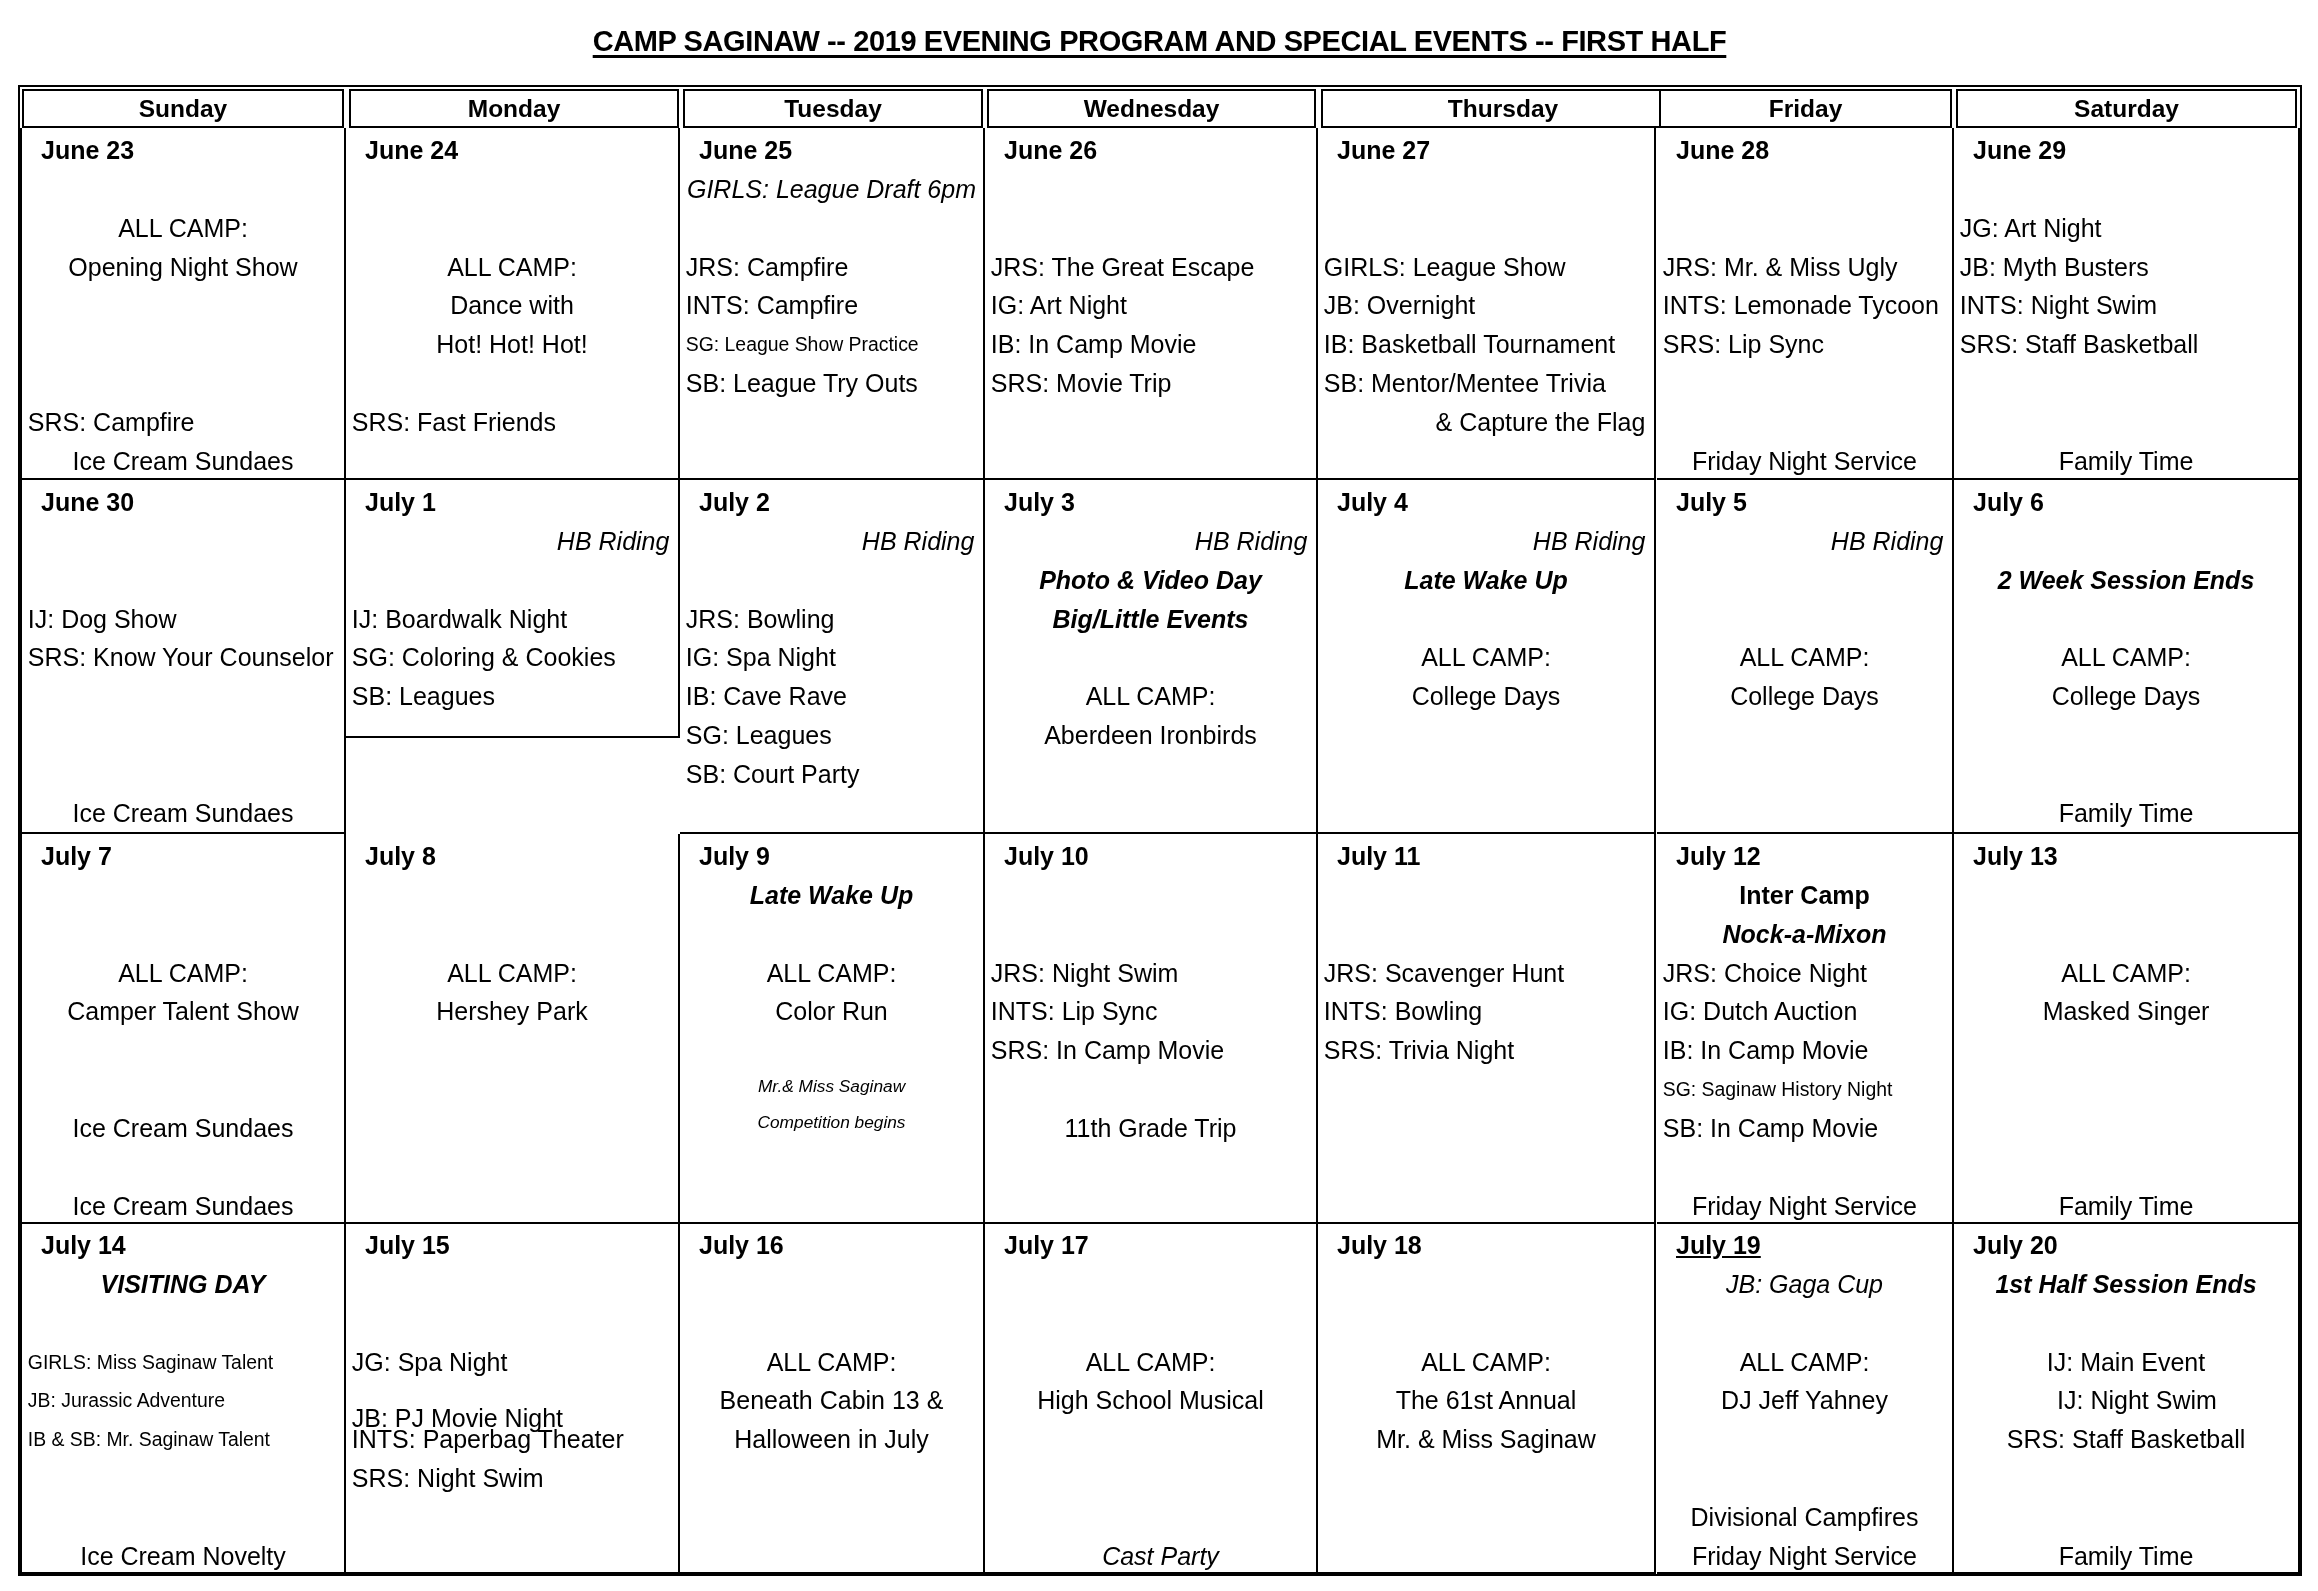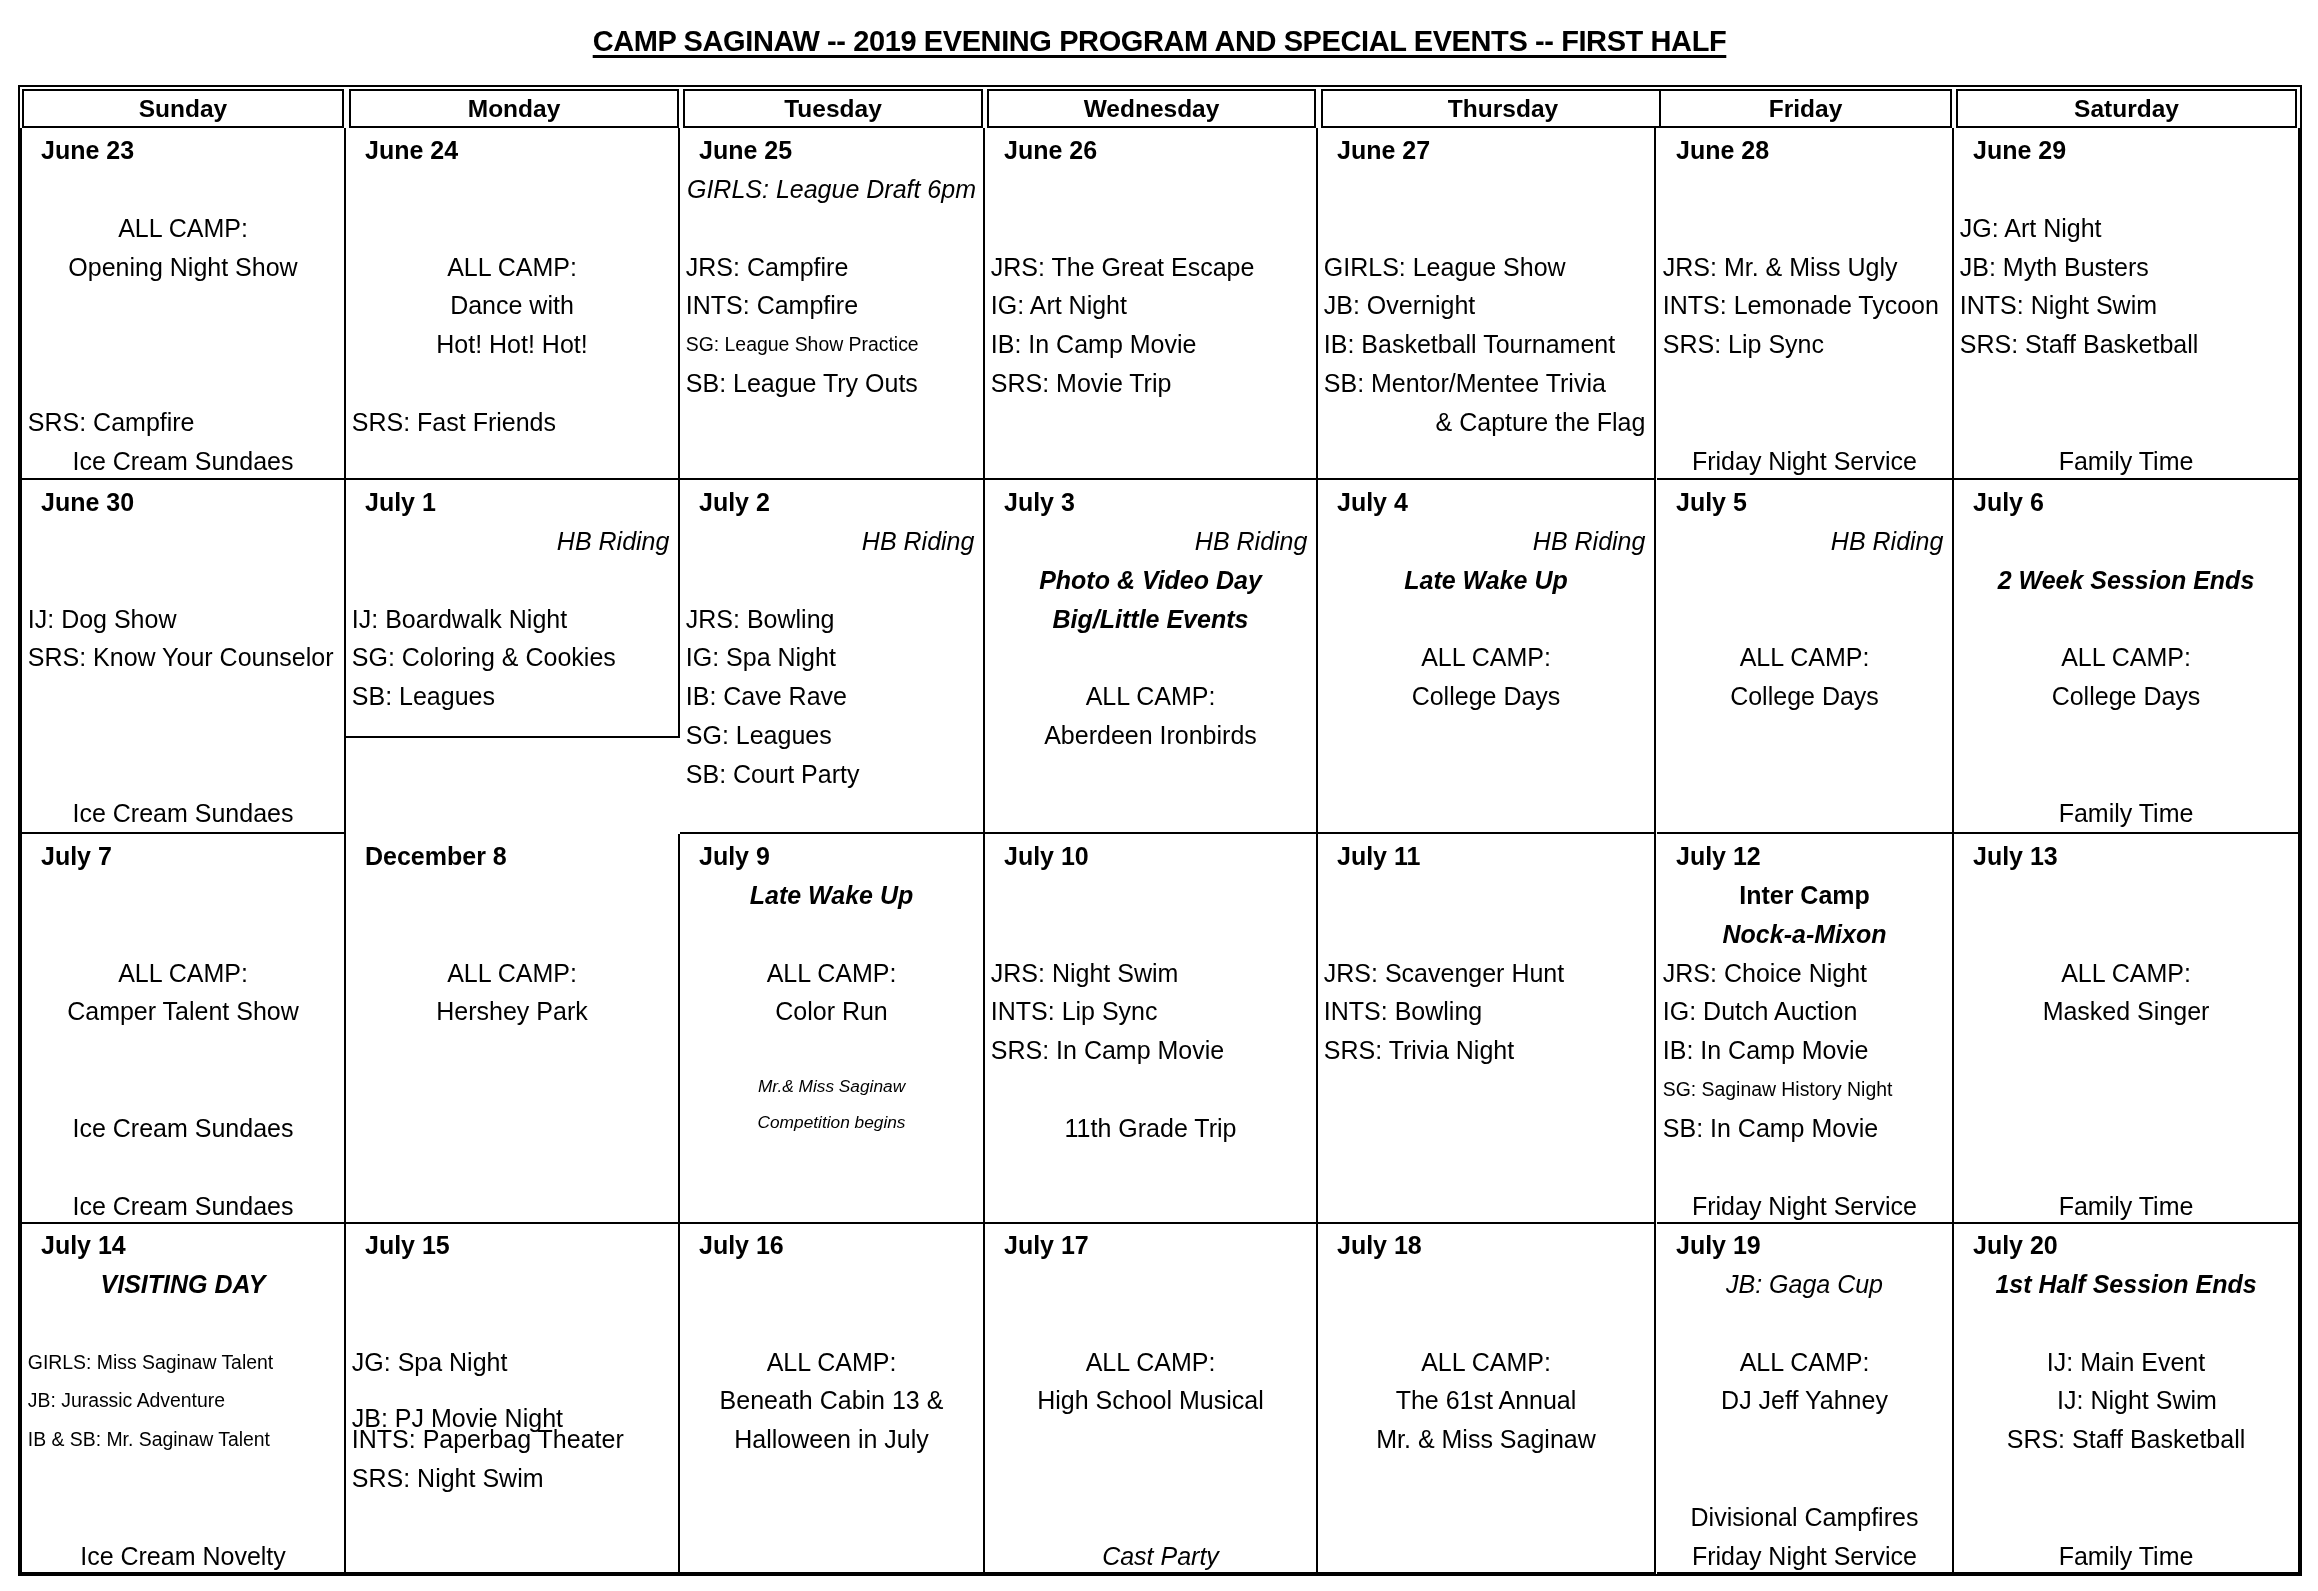--- a/index.html
+++ b/index.html
@@ -143,21 +143,21 @@
       <div class="line center" style="top: 314px;">Family Time</div>
     </div>
     <div class="cell" style="left: 20px; top: 834px; width: 326px; height: 390px; border-left: 2.2px solid rgb(0, 0, 0);">
       <div class="line date" style="top: 2.9px;">July  7</div>
       <div class="line center" style="top: 120px;">ALL CAMP:</div>
       <div class="line center" style="top: 158px;">Camper Talent Show</div>
       <div class="line center" style="top: 275px;">Ice Cream Sundaes</div>
       <div class="line center" style="top: 353px;">Ice Cream Sundaes</div>
     </div>
     <div class="cell" style="left: 346px; top: 834px; width: 334px; height: 390px;">
-      <div class="line date" style="top: 2.9px;">December  8</div>
+      <div class="line date" style="top: 2.9px;">July  8</div>
       <div class="line center" style="top: 120px;">ALL CAMP:</div>
       <div class="line center" style="top: 158px;">Hershey Park</div>
     </div>
     <div class="cell" style="left: 680px; top: 834px; width: 305px; height: 390px;">
       <div class="line date" style="top: 2.9px;">July  9</div>
       <div class="line center bold italic" style="top: 42px;">Late Wake Up</div>
       <div class="line center" style="top: 120px;">ALL CAMP:</div>
       <div class="line center" style="top: 158px;">Color Run</div>
       <div class="line center italic tiny" style="top: 233px;">Mr.&amp; Miss Saginaw</div>
       <div class="line center italic tiny" style="top: 269px;">Competition begins</div>
@@ -219,21 +219,21 @@
       <div class="line center" style="top: 158px;">High School Musical</div>
       <div class="line center italic" style="top: 314px; padding-left: 20px;">Cast Party</div>
     </div>
     <div class="cell" style="left: 1318px; top: 1223px; width: 338px; height: 351px;">
       <div class="line date" style="top: 2.9px;">July  18</div>
       <div class="line center" style="top: 120px;">ALL CAMP:</div>
       <div class="line center" style="top: 158px;">The 61st Annual</div>
       <div class="line center" style="top: 197px;">Mr. &amp; Miss Saginaw</div>
     </div>
     <div class="cell" style="left: 1657px; top: 1223px; width: 297px; height: 351px;">
-      <div class="line date" style="top: 2.9px;">July  19</div>
+      <div class="line date" style="top: 2.9px; text-decoration: underline;">July  19</div>
       <div class="line center italic" style="top: 42px;">JB: Gaga Cup</div>
       <div class="line center" style="top: 120px;">ALL CAMP:</div>
       <div class="line center" style="top: 158px;">DJ Jeff Yahney</div>
       <div class="line center" style="top: 275px;">Divisional Campfires</div>
       <div class="line center" style="top: 314px;">Friday Night Service</div>
     </div>
     <div class="cell" style="left: 1954px; top: 1223px; width: 346px; height: 351px;">
       <div class="line date" style="top: 2.9px;">July  20</div>
       <div class="line center bold italic" style="top: 42px;">1st Half Session Ends</div>
       <div class="line center" style="top: 120px;">IJ: Main Event</div>

